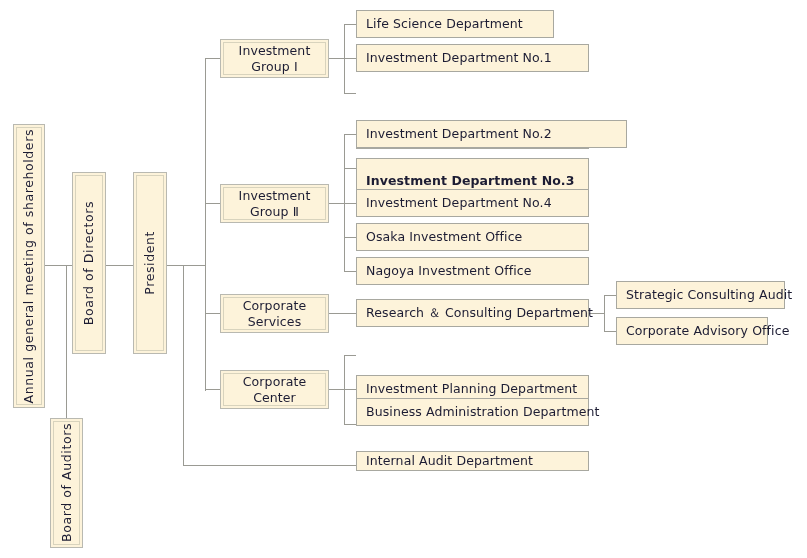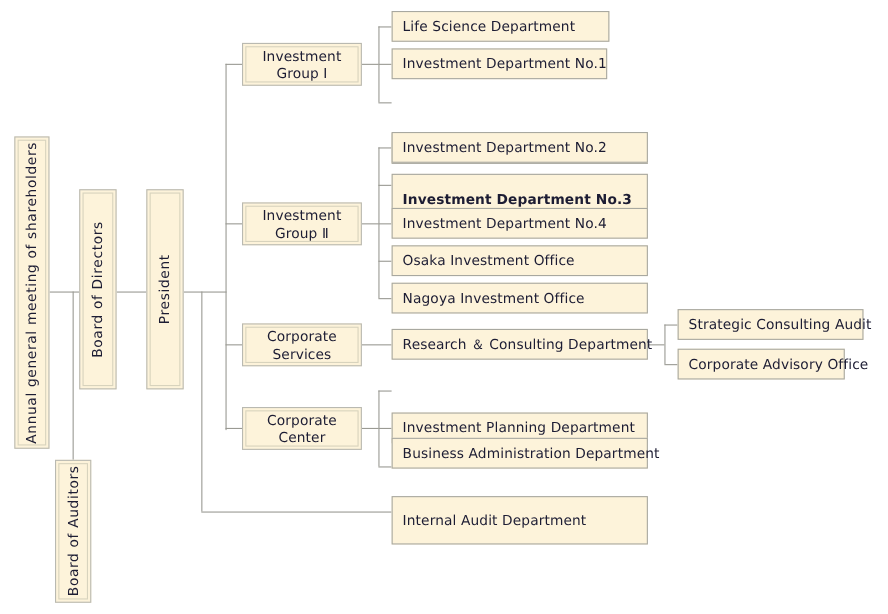--- a/index.html
+++ b/index.html
@@ -180,32 +180,32 @@
     <span class="inner">Corporate
 Services</span>
   </div>
 
   <div class="node group" style="left:220px; top:370px; width:109px; height:39px;">
     <span class="inner">Corporate
 Center</span>
   </div>
 
   <div class="node leaf" style="left:356px; top:10px; width:198px; height:28px;">Life Science Department</div>
-  <div class="node leaf" style="left:356px; top:44px; width:196px; height:28px;">Investment Department No.1</div>
+  <div class="node leaf" style="left:356px; top:44px; width:233px; height:28px;">Investment Department No.1</div>
   <div class="node leaf" style="left:356px; top:79px; width:233px; height:28px;margin-top:42px;">Asia &amp; China Office</div>
 
-  <div class="node leaf" style="left:356px; top:120px; width:233px; height:28px;">Investment Department No.2</div>
+  <div class="node leaf" style="left:356px; top:120px; width:271px; height:28px;">Investment Department No.2</div>
   <div class="node leaf" style="left:356px; top:158px; width:233px; height:45px;font-weight:bold;">Investment Department No.3</div>
   <div class="node leaf" style="left:356px; top:189px; width:233px; height:28px;">Investment Department No.4</div>
   <div class="node leaf" style="left:356px; top:223px; width:233px; height:28px;">Osaka Investment Office</div>
   <div class="node leaf" style="left:356px; top:257px; width:233px; height:28px;">Nagoya Investment Office</div>
 
   <div class="node leaf" style="left:356px; top:299px; width:233px; height:28px;">Research ＆ Consulting  Department</div>
 
   <div class="node leaf" style="left:356px; top:375px; width:233px; height:28px;">Investment Planning  Department</div>
   <div class="node leaf" style="left:356px; top:398px; width:233px; height:28px;">Business Administration Department</div>
 
-  <div class="node leaf" style="left:356px; top:451px; width:233px; height:44px;">Internal Audit Department</div>
+  <div class="node leaf" style="left:356px; top:451px; width:233px; height:20px;">Internal Audit Department</div>
 
   <div class="node leaf" style="left:616px; top:281px; width:169px; height:28px;">Strategic Consulting  Audit</div>
   <div class="node leaf" style="left:616px; top:317px; width:152px; height:28px;">Corporate Advisory Office</div>
 
 </div>
 
 </body></html>

